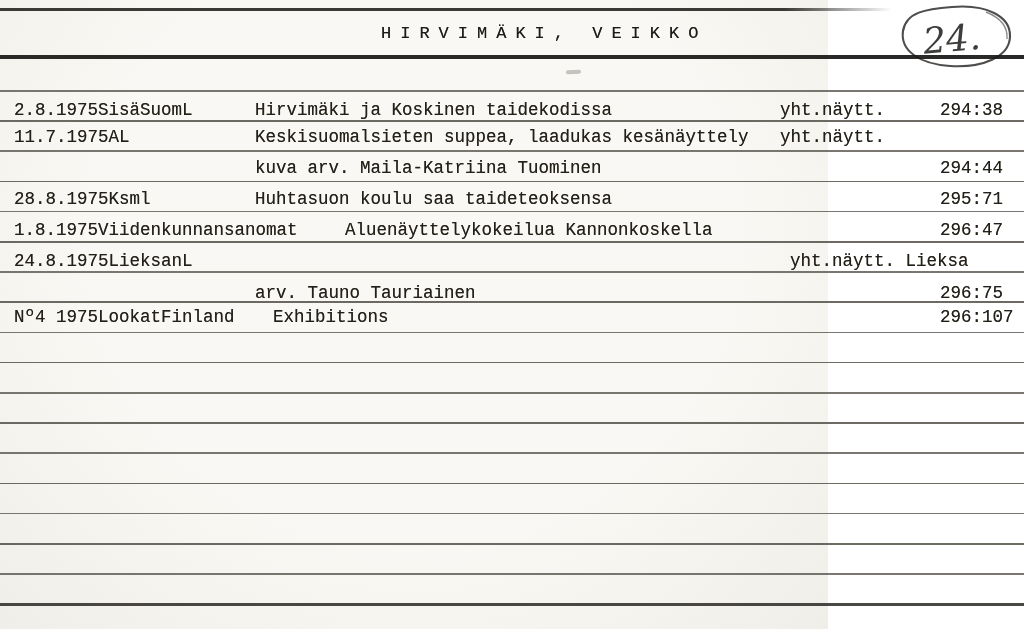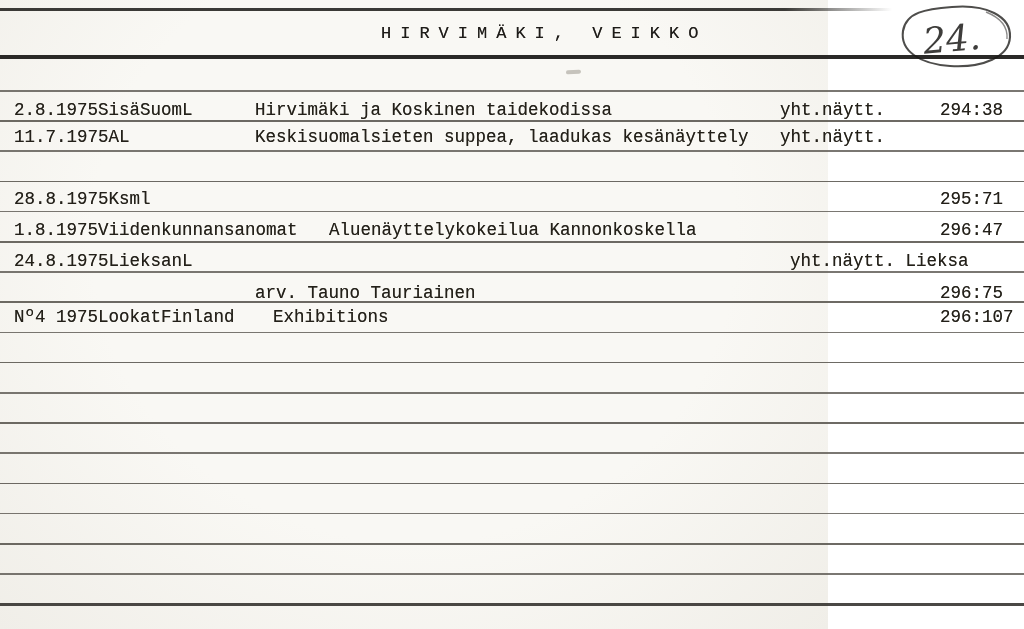--- a/index.html
+++ b/index.html
@@ -39,21 +39,21 @@
   .row{position:absolute;left:0;width:1024px;height:19px;}
   .cell{
     position:absolute;top:0;white-space:nowrap;
     font-size:17.5px;line-height:18px;
     color:#232019;text-shadow:0 0 .5px rgba(35,30,22,.6);
   }
   .c-src{left:14px;}
   .c-title{left:255px;}
   .c-note{left:780px;}
   .c-ref{left:940px;}
-  #row5 .c-title{left:329px;}
+  #row5 .c-title{left:345px;}
   #row8 .c-title{left:273px;}
   #row6 .c-note{left:790px;}
   .corner-svg{position:absolute;top:0;left:890px;}
   .manufacturer{
     position:absolute;top:642px;left:12px;
     font-family:"Liberation Sans", sans-serif;
     font-size:10px;font-weight:400;letter-spacing:-0.2px;
     color:#2e2d2b;text-shadow:0 0 .4px rgba(40,40,40,.5);
   }
 </style>
@@ -104,23 +104,30 @@
     <span class="cell c-ref">294:38</span>
   </div>
 
   <div class="row" id="row2" style="top:128px">
     <span class="cell c-src">11.7.1975AL</span>
     <span class="cell c-title">Keskisuomalsieten suppea, laadukas kesänäyttely</span>
     <span class="cell c-note">yht.näytt.</span>
     <span class="cell c-ref"></span>
   </div>
 
+  <div class="row" id="row3" style="top:159px">
+    <span class="cell c-src"></span>
+    <span class="cell c-title">kuva arv. Maila-Katriina Tuominen</span>
+    <span class="cell c-note"></span>
+    <span class="cell c-ref">294:44</span>
+  </div>
 
   <div class="row" id="row4" style="top:190px">
     <span class="cell c-src">28.8.1975Ksml</span>
+    <span class="cell c-title">Huhtasuon koulu saa taideteoksensa</span>
     <span class="cell c-note"></span>
     <span class="cell c-ref">295:71</span>
   </div>
 
   <div class="row" id="row5" style="top:221px">
     <span class="cell c-src">1.8.1975Viidenkunnansanomat</span>
     <span class="cell c-title">Aluenäyttelykokeilua Kannonkoskella</span>
     <span class="cell c-note"></span>
     <span class="cell c-ref">296:47</span>
   </div>

